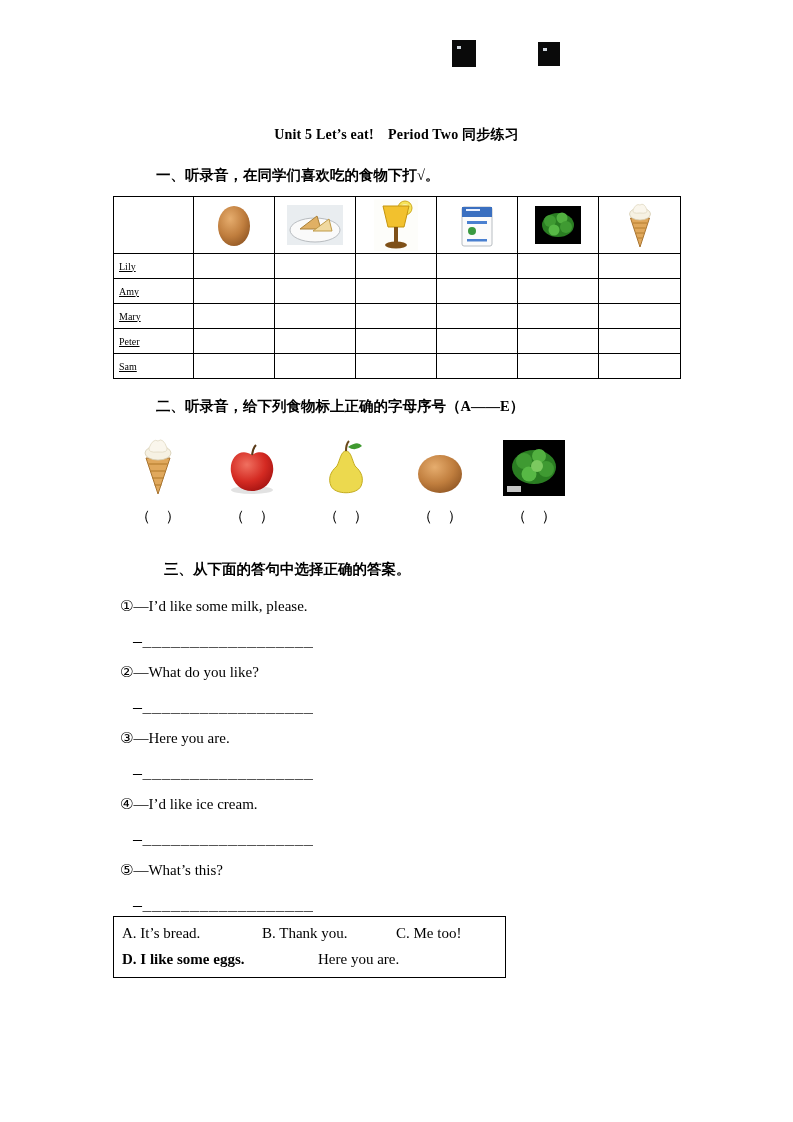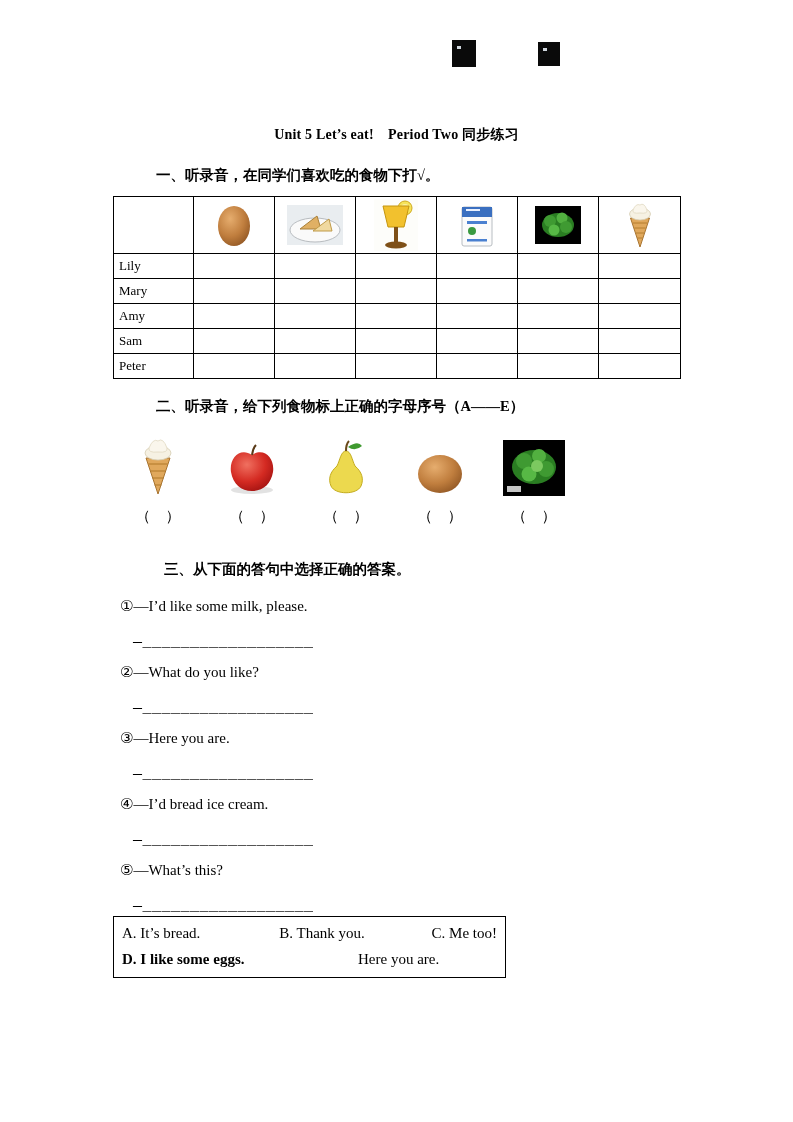--- a/index.html
+++ b/index.html
@@ -32,21 +32,21 @@
   .h3 { top:560px; left:128px;text-align:right; }
 
   
   table.check-table {
     position:absolute; top:196px; left:113px;
     border-collapse:collapse; table-layout:fixed; width:567px;
     background:#fff;
   }
   table.check-table td {
     border:1px solid #000; height:25px;
-    font-size:13px; padding:0 5px; vertical-align:middle;
+    font-size:10px; padding:0 5px; vertical-align:middle;text-decoration:underline;
   }
   table.check-table tr.img-row td { height:57px; text-align:center; padding:2px; }
   table.check-table tr.img-row td svg { vertical-align:middle; }
 
   
   .s2-row {
     position:absolute; top:433px; left:113px;
     display:flex; gap:4px;
   }
   .s2-col { width:90px; display:flex; flex-direction:column; align-items:center; }
@@ -56,21 +56,21 @@
   
   .s3-questions { position:absolute; top:596px; left:120px; font-size:15px; }
   .q-line { line-height:20px; margin-bottom:17px; white-space:nowrap; }
   .q-num { font-family:"DejaVu Sans", sans-serif; font-size:15px; }
   .blank-line { line-height:20px; margin-bottom:9px; padding-left:13px; letter-spacing:.5px;font-family:Liberation Mono, monospace; }
 
   .answer-box {
     position:absolute; top:916px; left:113px; width:393px;
     border:1px solid #000; padding:3px 8px 5px 8px; font-size:15px;
   }
-  .ab-row { display:flex; line-height:26px; white-space:nowrap;gap:40px; }
+  .ab-row { display:flex; line-height:26px; white-space:nowrap; }
   .ab-c1 { width:140px; } .ab-c2 { width:134px; }
   .ab-d1 { width:196px;font-weight:bold; }
 </style>
 </head>
 <body>
 
 <div class="page">
 
   <div class="top-mark m1"></div>
   <div class="top-mark m2"></div>
@@ -154,48 +154,48 @@
     <tr>
       <td>Lily</td>
       <td></td>
           <td></td>
       <td></td>
           <td></td>
       <td></td>
           <td></td>
     </tr>
     <tr>
+      <td>Amy</td>
+      <td></td>
+          <td></td>
+      <td></td>
+          <td></td>
+      <td></td>
+          <td></td>
+    </tr>
+    <tr>
       <td>Mary</td>
       <td></td>
           <td></td>
       <td></td>
           <td></td>
       <td></td>
           <td></td>
     </tr>
     <tr>
-      <td>Amy</td>
+      <td>Peter</td>
       <td></td>
           <td></td>
       <td></td>
           <td></td>
       <td></td>
           <td></td>
     </tr>
     <tr>
       <td>Sam</td>
-      <td></td>
-          <td></td>
-      <td></td>
-          <td></td>
-      <td></td>
-          <td></td>
-    </tr>
-    <tr>
-      <td>Peter</td>
       <td></td>
           <td></td>
       <td></td>
           <td></td>
       <td></td>
           <td></td>
     </tr>
   </tbody>
     </table>
 
@@ -283,21 +283,21 @@
     </div>
     <div class="q-block">
       <div class="q-line"><span class="q-num">②</span><span>—What do you like?</span></div>
       <div class="blank-line">—__________________</div>
     </div>
     <div class="q-block">
       <div class="q-line"><span class="q-num">③</span><span>—Here you are.</span></div>
       <div class="blank-line">—__________________</div>
     </div>
     <div class="q-block">
-      <div class="q-line"><span class="q-num">④</span><span>—I’d bread ice cream.</span></div>
+      <div class="q-line"><span class="q-num">④</span><span>—I’d like ice cream.</span></div>
       <div class="blank-line">—__________________</div>
     </div>
     <div class="q-block">
       <div class="q-line"><span class="q-num">⑤</span><span>—What’s this?</span></div>
       <div class="blank-line">—__________________</div>
     </div>
   </div>
 
   <div class="answer-box">
     <div class="ab-row">

